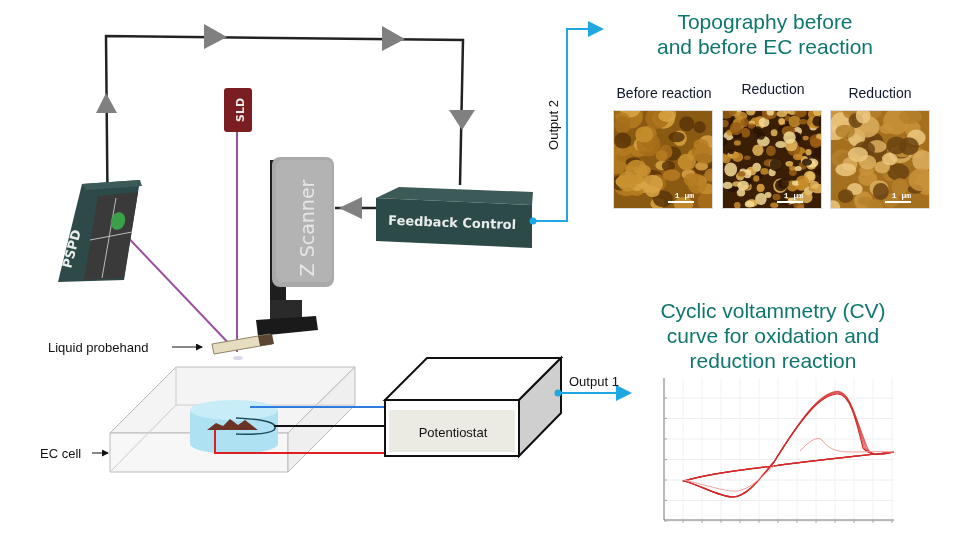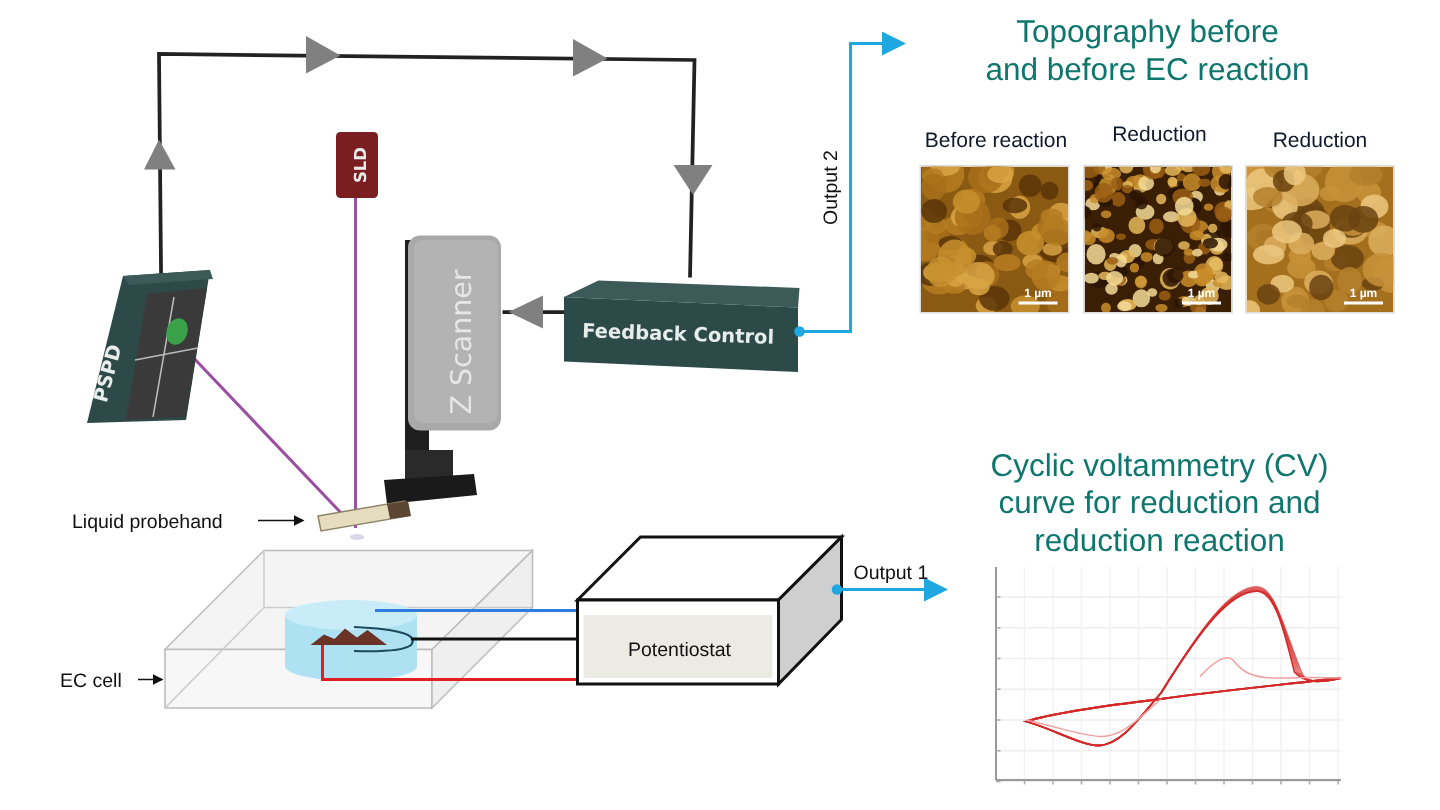--- a/index.html
+++ b/index.html
@@ -3,22 +3,22 @@
 <meta charset="utf-8">
 <style>
   html, body { margin:0; padding:0; background:#ffffff; }
   body { width:960px; height:540px; position:relative; overflow:hidden;
          font-family:"Liberation Sans", sans-serif; }
   #diagram { position:absolute; left:0; top:0; width:960px; height:540px; }
   .lbl { font-family:"Liberation Sans", sans-serif; fill:#111; }
   .dev { font-family:"DejaVu Sans", sans-serif; fill:#e8eceb; font-weight:bold; }
   .afm { position:absolute; width:98px; height:97px; overflow:hidden; border:1px solid #ddd; }
   .afm-title { position:absolute; font-size:14px; color:#0f172a; text-align:center; width:120px; }
-  .scalebar { position:absolute; right:7px; bottom:5px; color:#fff; font-size:8px; font-weight:bold;
-              text-align:center; font-family:Liberation Sans, sans-serif; }
+  .scalebar { position:absolute; right:18px; bottom:5px; color:#fff; font-size:8px; font-weight:bold;
+              text-align:right; font-family:Liberation Mono, monospace; }
   .scalebar .bar { height:2px; background:#fff; width:26px; margin-top:1px; }
   .heading { position:absolute; text-align:center; color:#0f766e; font-size:21px; line-height:25px; }
 </style>
 </head>
 <body>
 
 <svg id="diagram" viewBox="0 0 960 540" xmlns="http://www.w3.org/2000/svg">
   <defs>
     <marker id="arrBlue" markerWidth="8" markerHeight="8" refX="7" refY="4" orient="auto">
       <path d="M0,0 L8,4 L0,8 z" fill="#1ea7e1"></path>
@@ -171,21 +171,21 @@
   </g>
 </svg>
 
 <div class="heading" style="left:610px; top:9px; width:310px;">
   <div>Topography before</div>
   <div>and before EC reaction</div>
 </div>
 
 <div class="heading" style="left:618px; top:298px; width:310px;">
   <div>Cyclic voltammetry (CV)</div>
-  <div>curve for reduction and</div>
+  <div>curve for oxidation and</div>
   <div>reduction reaction</div>
 </div>
 
 <div class="afm-title" style="left:604px; top:85px;">Before reaction</div>
 <div class="afm-title" style="left:713px; top:81px;">Reduction</div>
 <div class="afm-title" style="left:820px; top:85px;">Reduction</div>
 
 <div class="afm" id="afm0" style="left:613px; top:110px;">
     <svg width="98" height="97" style="position: absolute; left: 0px; top: 0px;">
       <rect width="98" height="97" fill="#8a5a12"></rect>

